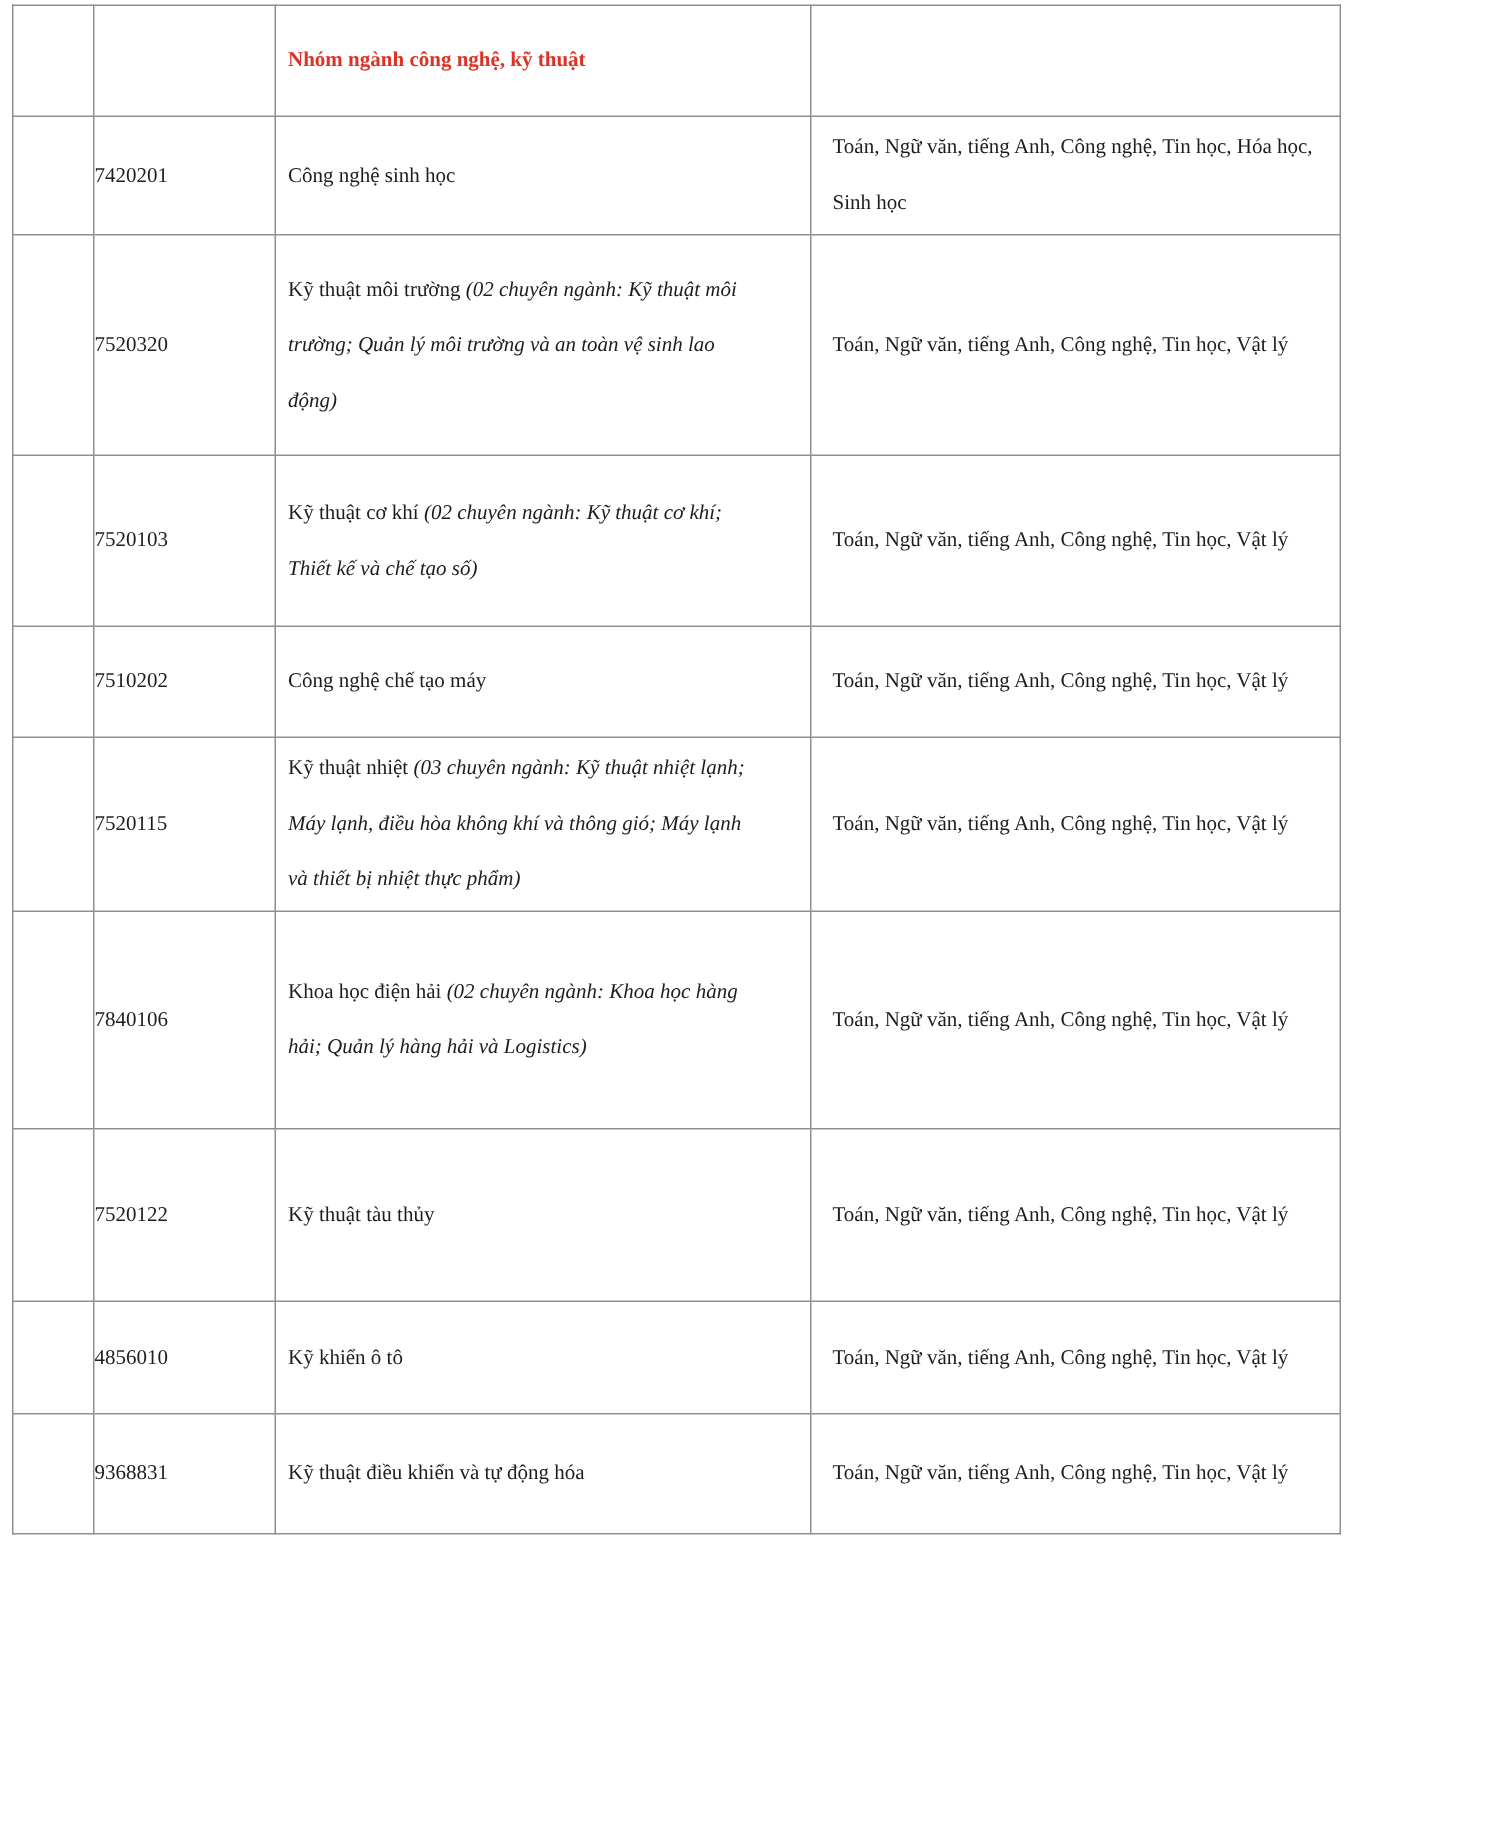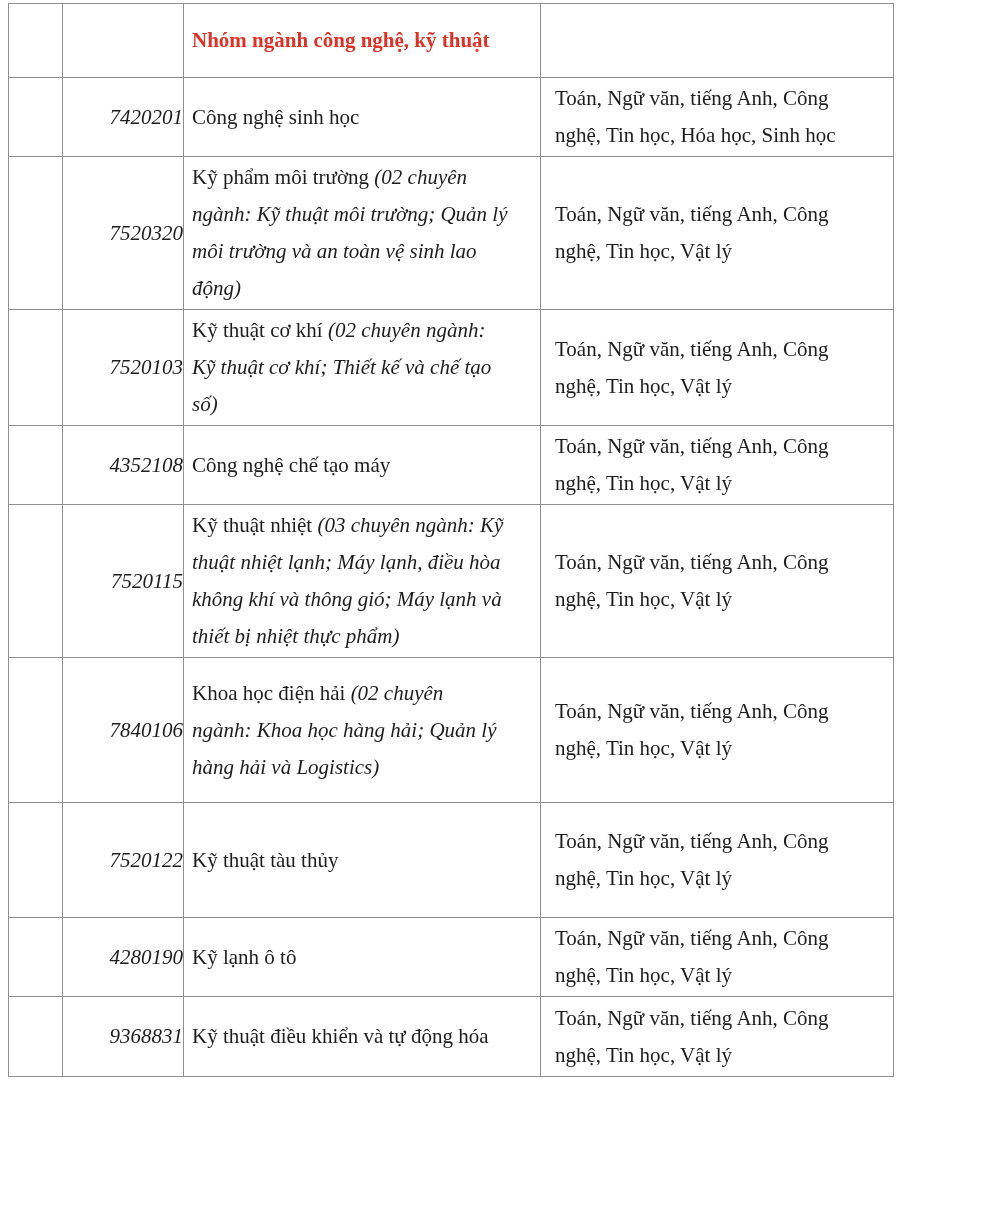--- a/index.html
+++ b/index.html
@@ -18,28 +18,28 @@
     position: absolute;
     left: 8px;
     top: 3px;
     width: 885px;
     border-collapse: collapse;
     table-layout: fixed;
   }
   td {
     border: 1.5px solid #8f8f8f;
     vertical-align: middle;
-    font-size: 21px;
+    font-size: 14px;
     line-height: 37px;
     padding: 0;
     background: #ffffff;
     overflow: hidden;
   }
   .c-blank { }
-  .c-code  { text-align: right; font-style: italic; }
+  .c-code  { text-align: left; }
   .c-name  { text-align: left; padding: 2px 32px 2px 8px; }
   .c-subj  { text-align: left; padding: 2px 14px; }
   .hdr-name { padding: 2px 2px 2px 8px; }
   .group-title {
     color: #dd3327;
     font-weight: bold;
     white-space: nowrap;
   }
   .it { font-style: italic; }
 
@@ -90,21 +90,21 @@
       <span>Toán, Ngữ văn, tiếng Anh, Công nghệ, Tin học, Hóa học, Sinh học</span>
     </td>
   </tr>
 
   <tr>
     <td class="c-blank"></td>
     <td class="c-code">
       <span>7520320</span>
     </td>
     <td class="c-name">
-      <span>Kỹ phẩm môi trường </span><span class="it">(02 chuyên ngành: Kỹ thuật môi trường; Quản lý môi trường và an toàn vệ sinh lao động)</span><span></span>
+      <span>Kỹ thuật môi trường </span><span class="it">(02 chuyên ngành: Kỹ thuật môi trường; Quản lý môi trường và an toàn vệ sinh lao động)</span><span></span>
     </td>
     <td class="c-subj">
       <span>Toán, Ngữ văn, tiếng Anh, Công nghệ, Tin học, Vật lý</span>
     </td>
   </tr>
 
   <tr>
     <td class="c-blank"></td>
     <td class="c-code">
       <span>7520103</span>
@@ -113,21 +113,21 @@
       <span>Kỹ thuật cơ khí </span><span class="it">(02 chuyên ngành: Kỹ thuật cơ khí; Thiết kế và chế tạo số)</span><span></span>
     </td>
     <td class="c-subj">
       <span>Toán, Ngữ văn, tiếng Anh, Công nghệ, Tin học, Vật lý</span>
     </td>
   </tr>
 
   <tr>
     <td class="c-blank"></td>
     <td class="c-code">
-      <span>4352108</span>
+      <span>7510202</span>
     </td>
     <td class="c-name">
       <span>Công nghệ chế tạo máy</span><span class="it"></span><span></span>
     </td>
     <td class="c-subj">
       <span>Toán, Ngữ văn, tiếng Anh, Công nghệ, Tin học, Vật lý</span>
     </td>
   </tr>
 
 
@@ -167,24 +167,24 @@
       <span>Kỹ thuật tàu thủy</span><span class="it"></span><span></span>
     </td>
     <td class="c-subj">
       <span>Toán, Ngữ văn, tiếng Anh, Công nghệ, Tin học, Vật lý</span>
     </td>
   </tr>
 
   <tr>
     <td class="c-blank"></td>
     <td class="c-code">
-      <span>4280190</span>
-    </td>
-    <td class="c-name">
-      <span>Kỹ lạnh ô tô</span><span class="it"></span><span></span>
+      <span>4856010</span>
+    </td>
+    <td class="c-name">
+      <span>Kỹ khiển ô tô</span><span class="it"></span><span></span>
     </td>
     <td class="c-subj">
       <span>Toán, Ngữ văn, tiếng Anh, Công nghệ, Tin học, Vật lý</span>
     </td>
   </tr>
 
 
   <tr>
     <td class="c-blank"></td>
     <td class="c-code">

